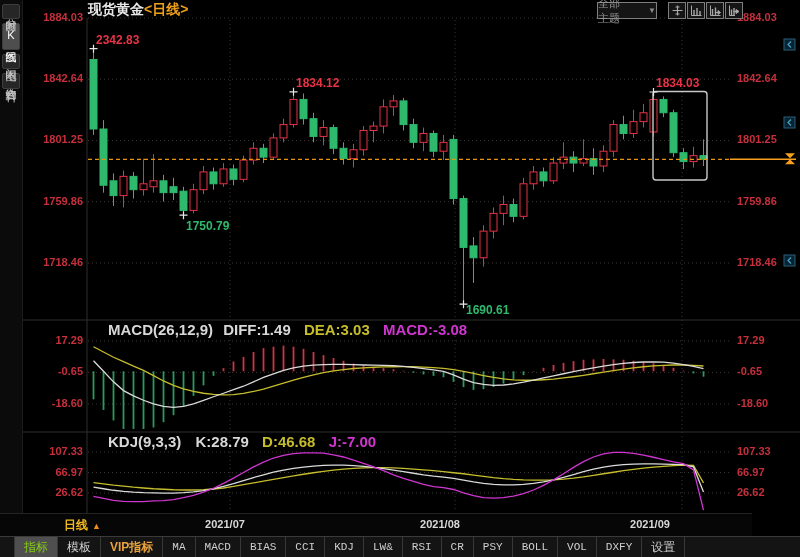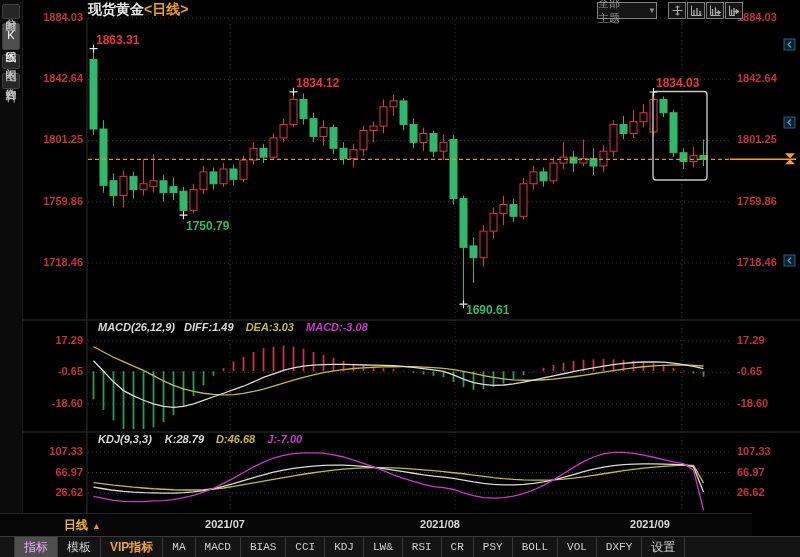--- a/index.html
+++ b/index.html
@@ -25,40 +25,40 @@
   .theme-btn .dd{font-size:8px;color:#8a8a8a;}
   .hicon{position:absolute;top:2px;width:16px;height:15px;z-index:5;background:#151515;
          border:1px solid #7e7e7e;display:flex;align-items:center;justify-content:center;cursor:pointer;}
   
   .axlbl{position:absolute;font-size:11px;font-weight:700;color:#c5303c;z-index:4;white-space:nowrap;}
   .axlbl.l{left:28px;width:55px;text-align:right;}
   .axlbl.r{left:737px;text-align:left;}
   .ann{position:absolute;font-size:12px;font-weight:700;z-index:5;white-space:nowrap;}
   .ann.up{color:#e83345;}
   .ann.down{color:#2eb96d;text-align:center;}
-  .ind-hdr{position:absolute;left:98px;z-index:5;font-size:11px;font-weight:700;color:#d8d8d8;white-space:nowrap;font-style:italic;}
+  .ind-hdr{position:absolute;left:108px;z-index:5;font-size:15px;font-weight:700;color:#d8d8d8;white-space:nowrap;}
   .ind-hdr .yel{color:#c6bd2d;margin-left:9px;}
   .ind-hdr .mag{color:#cf35cf;margin-left:9px;}
   
   #timeline{position:absolute;left:0;top:513px;width:752px;height:23px;background:#060606;
             border-top:1px solid #232323;z-index:6;}
   .tl-period{position:absolute;left:64px;top:3px;font-size:12px;font-weight:700;color:#f3b81f;cursor:pointer;}
   .tl-period .tri{color:#f08c1e;font-size:9px;margin-left:4px;}
   .tl-date{position:absolute;top:4px;font-size:11px;font-weight:700;color:#d8d8d8;transform:translateX(-50%);}
   .watermark{position:absolute;right:3px;top:498px;z-index:9;font-size:31px;color:#ededed;
              letter-spacing:1px;line-height:1;}
   
   #toolbar{position:absolute;left:0;top:536px;width:800px;height:21px;background:#141414;
            border-top:1px solid #3a3a3a;display:flex;align-items:stretch;padding-left:14px;
            box-sizing:border-box;z-index:7;}
   .tb{display:flex;align-items:center;padding:0 9px;border-right:1px solid #383838;color:#cfcfcf;
       font-family:"Liberation Mono",monospace;font-size:11px;cursor:pointer;}
   .tb:first-child{border-left:1px solid #383838;}
   .tb.zh{font-family:"Liberation Sans",sans-serif;font-size:12px;}
-  .tb.selected{background:#4f4f4f;color:#f0abfc;}
+  .tb.selected{background:#4f4f4f;color:#84cc16;}
   .tb.vip{color:#e8a33d;font-weight:700;}
   .edge-handle{position:absolute;left:783px;width:13px;height:13px;z-index:5;cursor:pointer;}
 </style>
 </head>
 <body>
 
 <div id="screen">
   <svg id="cv" width="800" height="557">
       <line x1="88" y1="18" x2="730" y2="18" class="grid"></line>
       <line x1="88" y1="79.24478299999981" x2="730" y2="79.24478299999981" class="grid"></line>
@@ -315,21 +315,21 @@
   </div>
   <div class="hicon" style="left:725px">
     <svg width="11" height="11">
         <path d="M0.5 0.5 V10.5 H6" stroke="#a8a8a8" fill="none"></path>
         <path d="M2.5 10 V4.5 M5 10 V3" stroke="#a8a8a8" stroke-width="1.4" fill="none"></path>
         <path d="M4.5 6.5 h4 M7 4.5 l3 2 l-3 2 Z" stroke="#a8a8a8" fill="#a8a8a8" stroke-width="1"></path>
       </svg>
   </div>
 
   <div id="overlay">
-      <div class="ann up" style="left: 96px; top: 32.6594px;">1863.31</div>
+      <div class="ann up" style="left: 96px; top: 32.6594px;">2342.83</div>
       <div class="ann up" style="left: 296px; top: 75.8518px;">1834.12</div>
       <div class="ann down" style="left: 186px; top: 219.155px;">1750.79</div>
       <div class="ann down" style="left: 466px; top: 303px;">1690.61</div>
       <div class="ann up" style="left: 656px; top: 75.985px;">1834.03</div>
       <div class="axlbl l" style="top: 11px;">1884.03</div>
       <div class="axlbl r" style="top: 11px;">1884.03</div>
       <div class="axlbl l" style="top: 72.2448px;">1842.64</div>
       <div class="axlbl r" style="top: 72.2448px;">1842.64</div>
       <div class="axlbl l" style="top: 133.49px;">1801.25</div>
       <div class="axlbl r" style="top: 133.49px;">1801.25</div>

